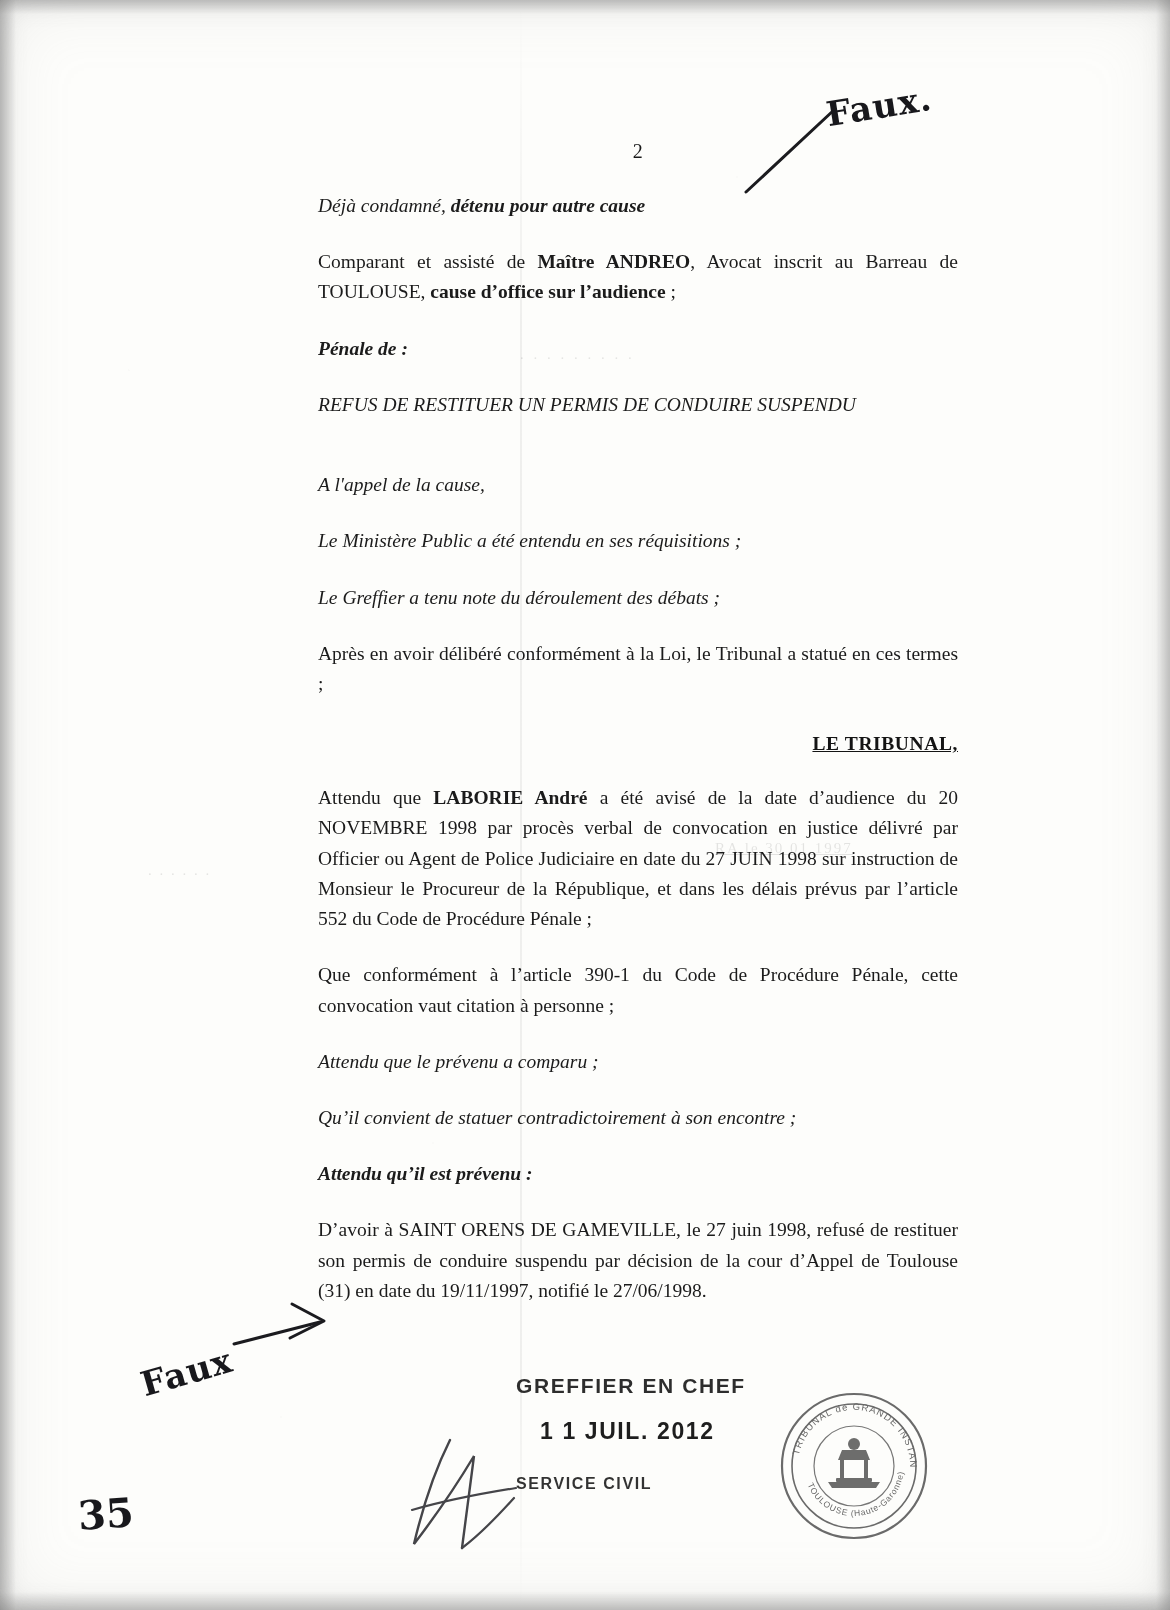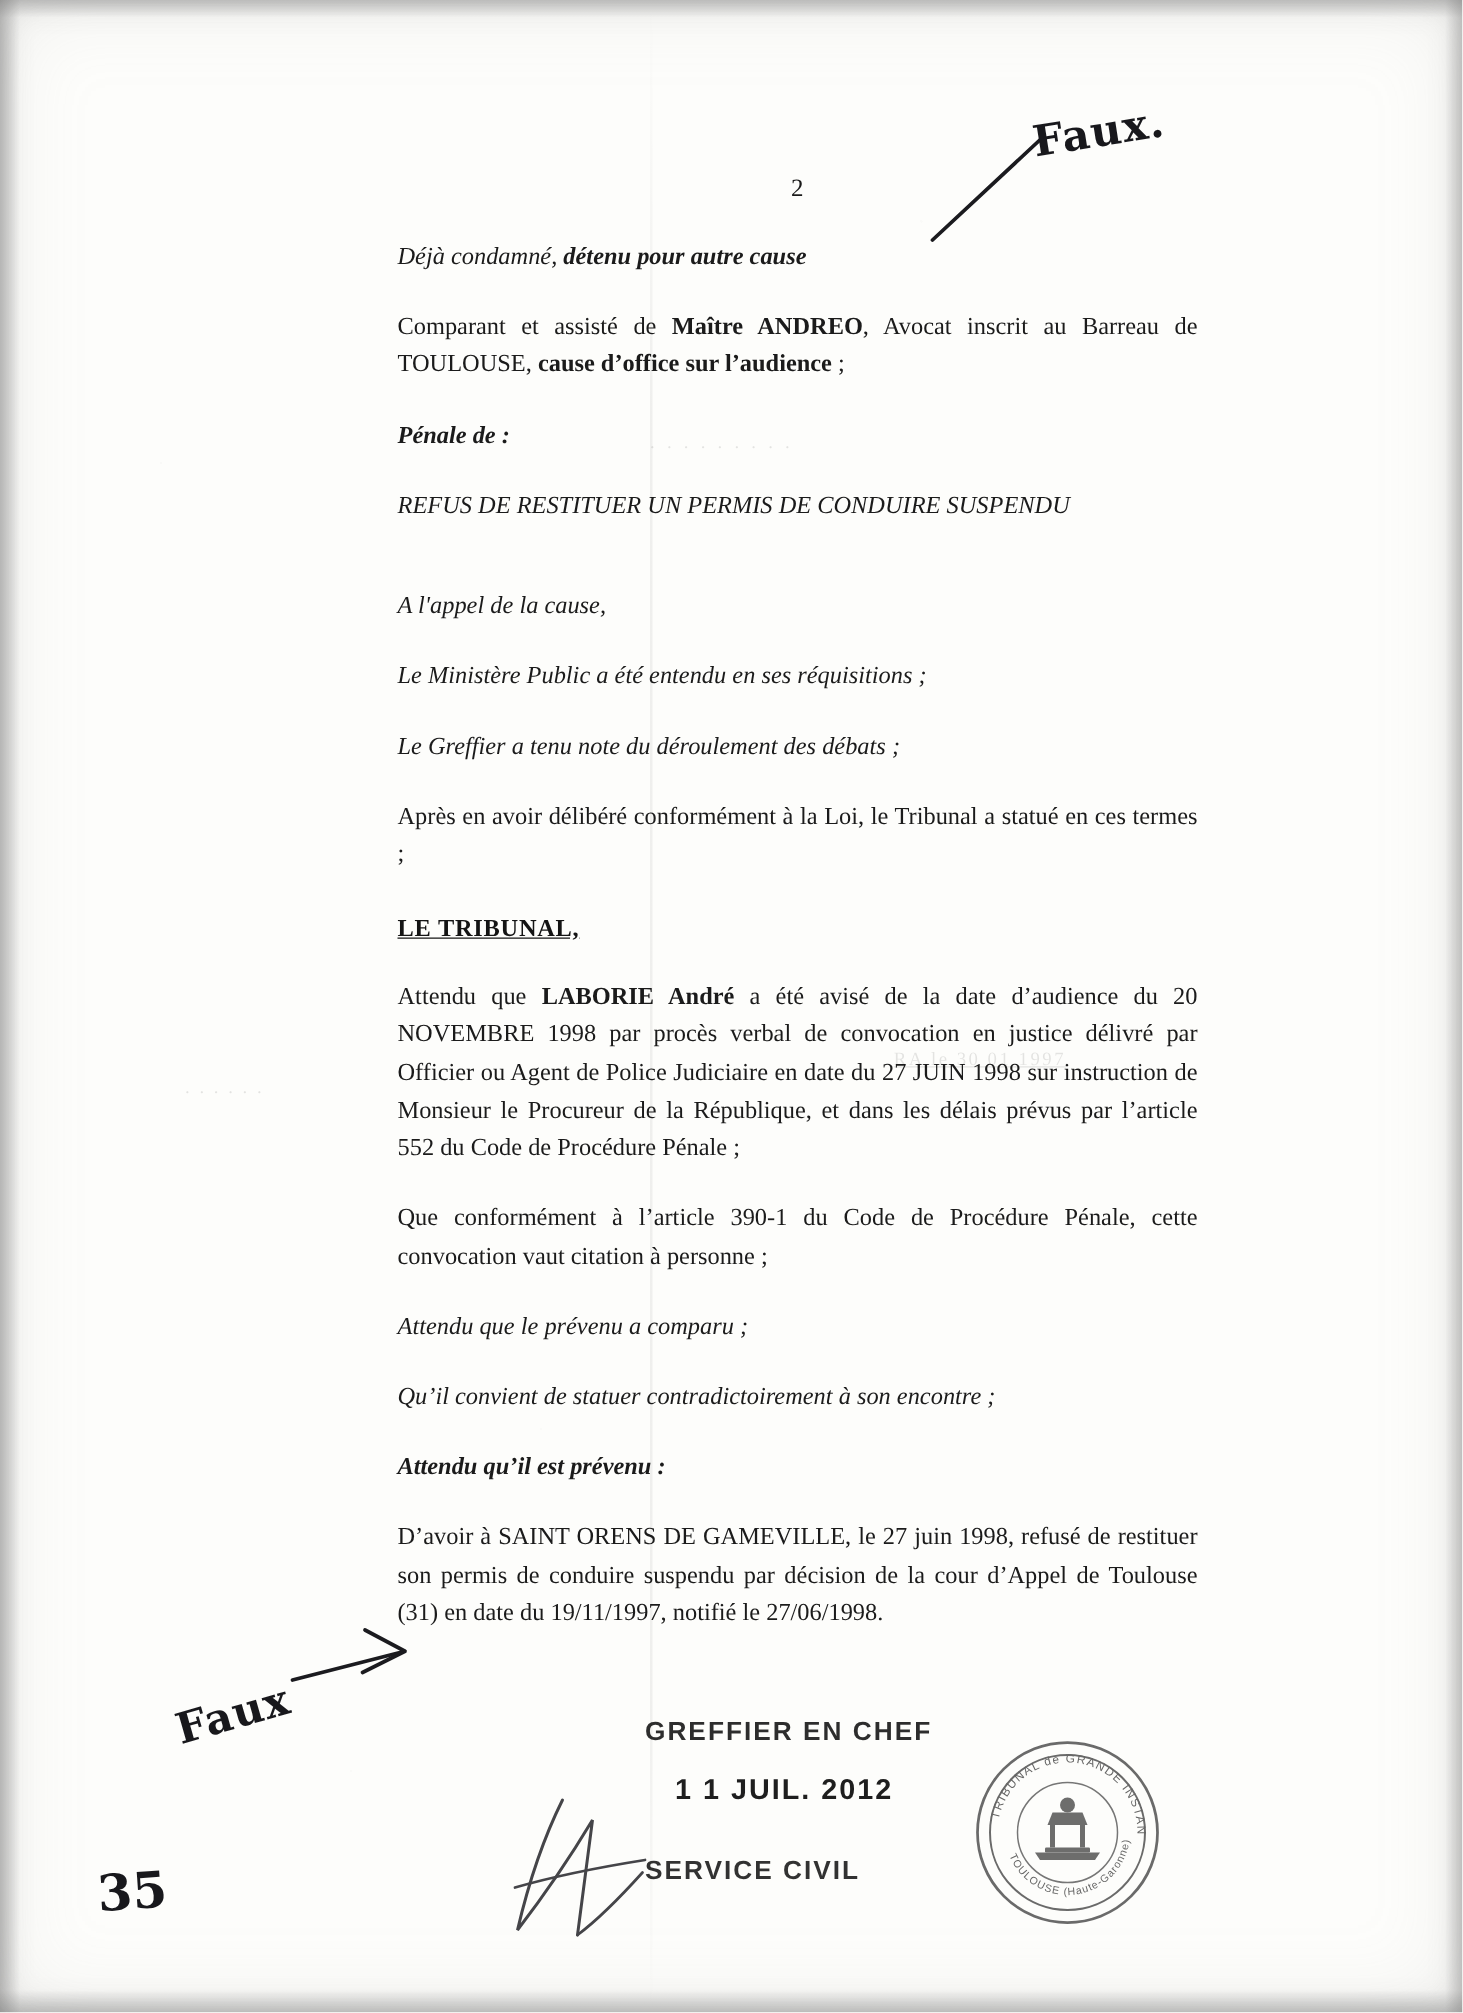--- a/index.html
+++ b/index.html
@@ -89,21 +89,21 @@
     font-size: 19.5px;
     line-height: 1.55;
     color: #1b1b1b;
     margin: 0 0 26px 0;
     text-align: justify;
     text-justify: inter-word;
   }
   .para.nojust { text-align: left; font-style: italic; }
   .para b { font-weight: bold; }
   .center-head {
-    text-align: left;
+    text-align: right;
     font-size: 19.5px;
     font-weight: bold;
     text-decoration: underline;
     margin: 34px 0 28px 0;
     color: #141414;
     letter-spacing: 0.6px;
   }
   .spacer-lg { height: 24px; }
 
   
@@ -122,22 +122,22 @@
     letter-spacing: 1.6px;
   }
   #stamp-title { font-size: 21px; opacity: 0.82; }
   #stamp-date {
     font-size: 23px;
     margin-top: 20px;
     margin-left: 24px;
     opacity: 0.88;
   }
   #stamp-service {
-    font-size: 21px;
-    margin-top: 40px;
+    font-size: 16px;
+    margin-top: 30px;
     opacity: 0.80;
   }
 
   
   #seal {
     position: absolute;
     left: 778px;
     top: 1390px;
     width: 152px;
     height: 152px;

